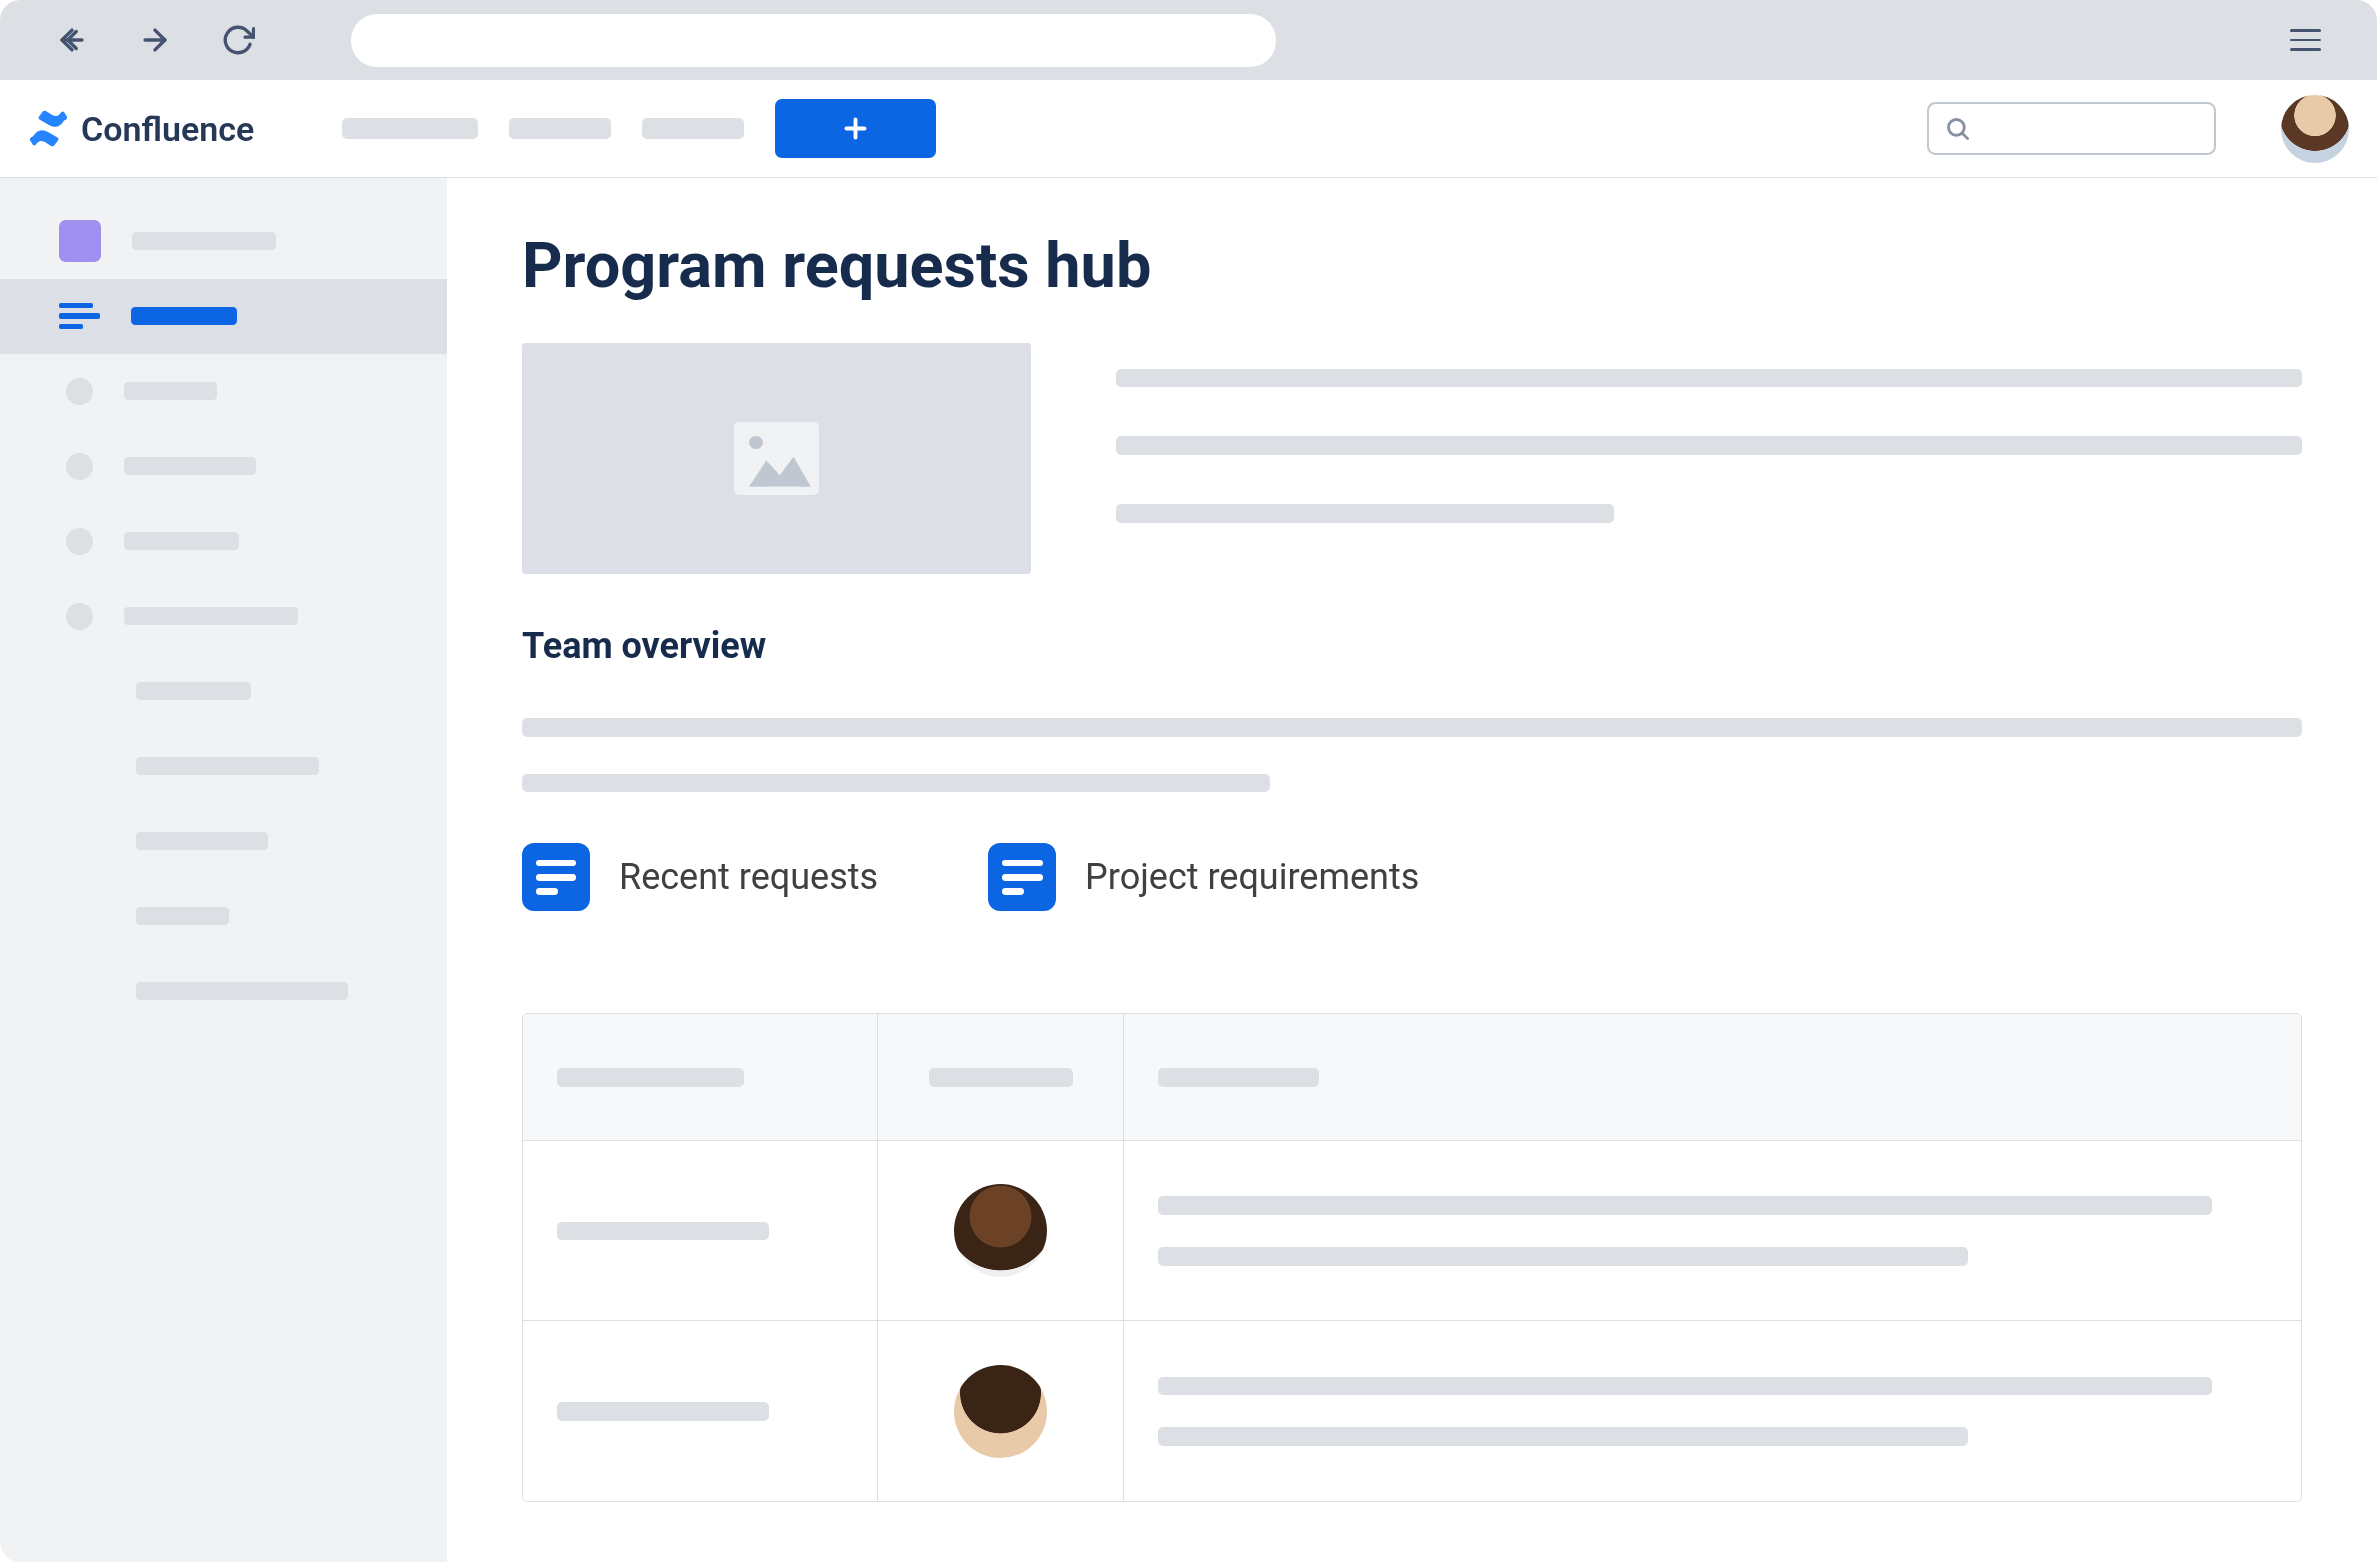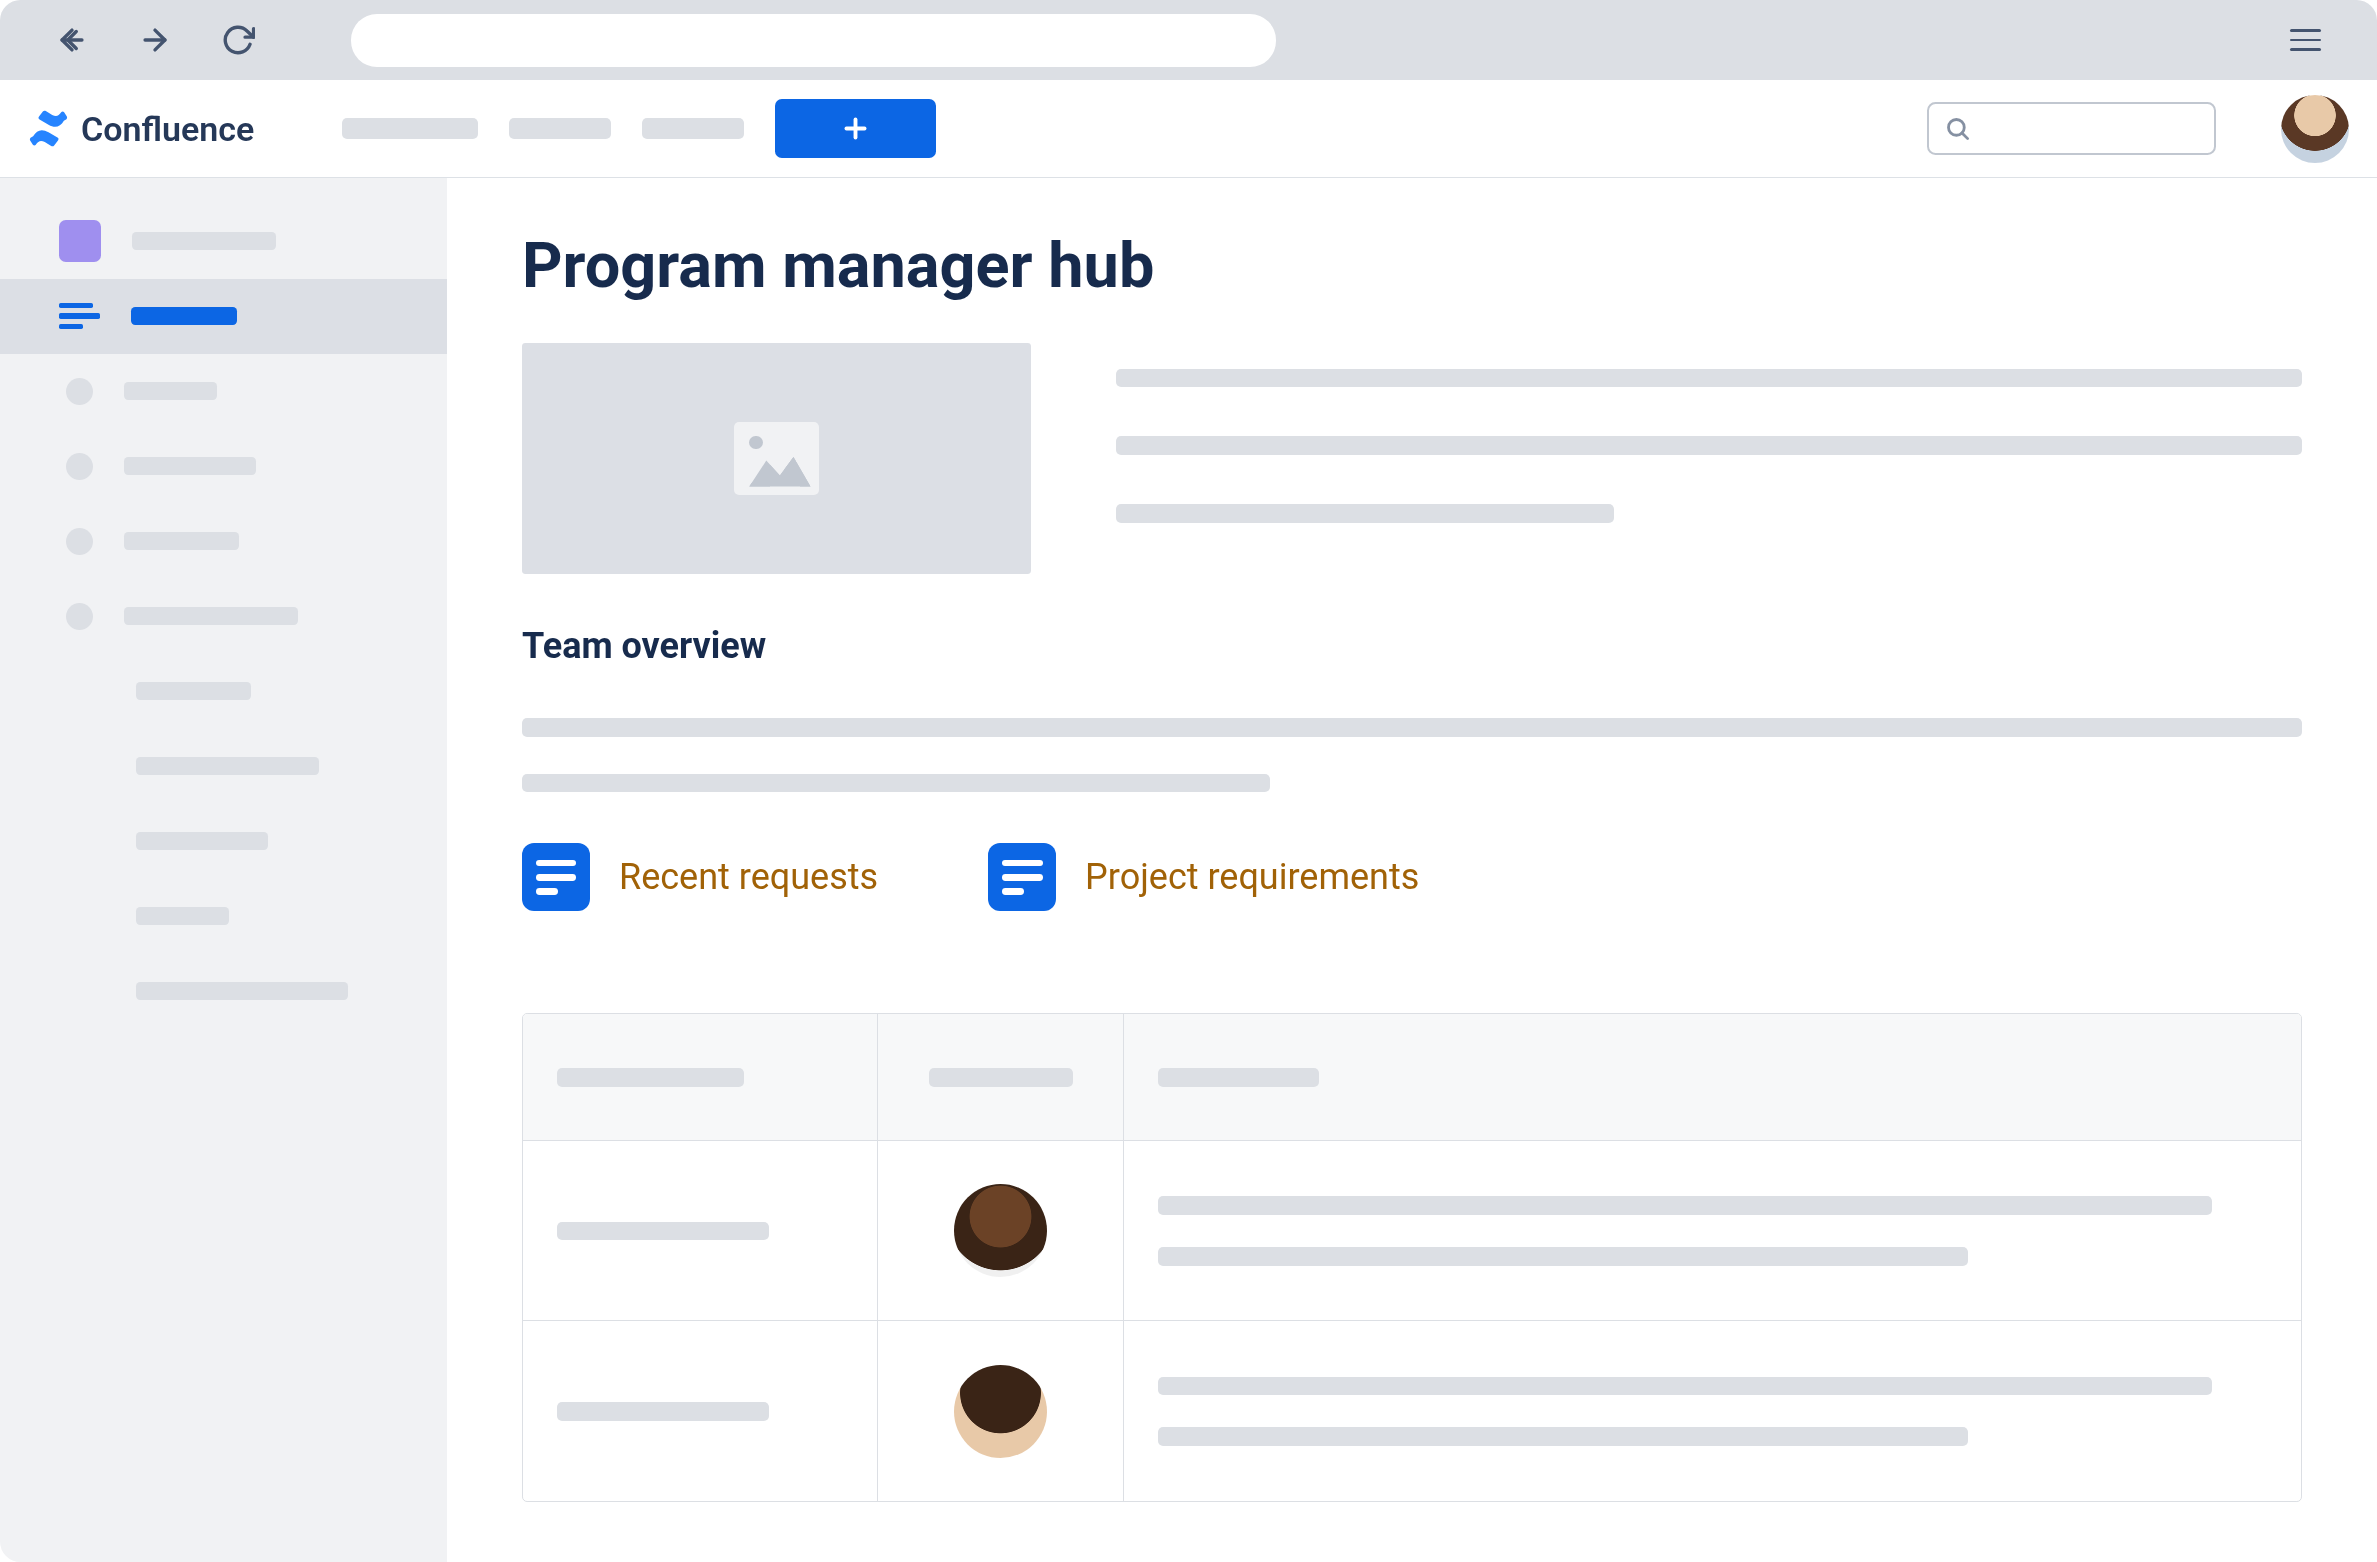--- a/index.html
+++ b/index.html
@@ -275,21 +275,21 @@
 .doc-icon span {
   height: 6.8px;
   background: #fff;
   border-radius: 3.4px;
 }
 .doc-icon span:nth-child(1) { width: 100%; }
 .doc-icon span:nth-child(2) { width: 100%; }
 .doc-icon span:nth-child(3) { width: 55%; }
 .doc-link-text {
   font-size: 36px;
-  color: #a16207;
+  color: #404040;
 }
 
 .table {
   border: 1.7px solid #dcdfe4;
   border-radius: 5.1px;
   overflow: hidden;
 }
 .table-row {
   display: flex;
   border-bottom: 1.7px solid #dcdfe4;
@@ -427,21 +427,21 @@
     </div>
     <div class="sidebar-row sidebar-indent">
       <div class="sidebar-text w3"></div>
     </div>
     <div class="sidebar-row sidebar-indent">
       <div class="sidebar-text w9"></div>
     </div>
   </div>
 
   <div class="main">
-    <h1 class="page-title">Program manager hub</h1>
+    <h1 class="page-title">Program requests hub</h1>
 
     <div class="hero">
       <div class="hero-img">
         <div class="img-placeholder"></div>
       </div>
       <div class="hero-lines">
         <div class="line full"></div>
         <div class="line full"></div>
         <div class="line med"></div>
       </div>

